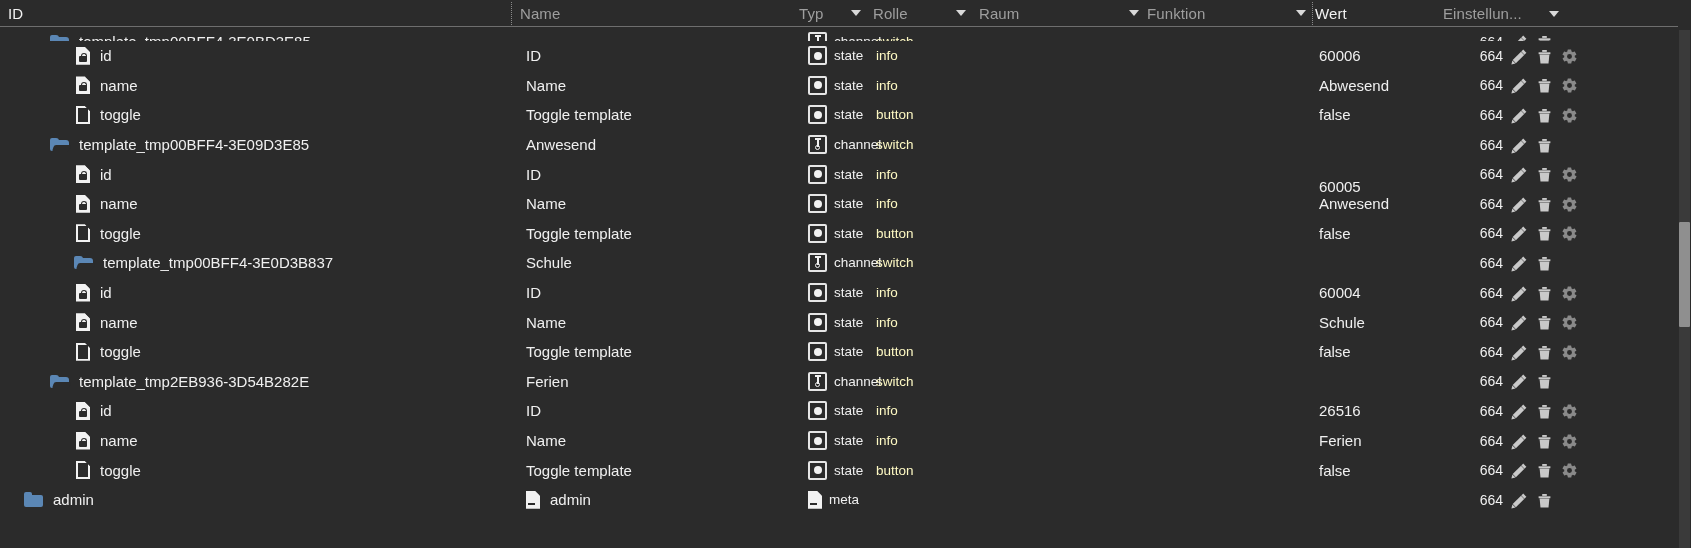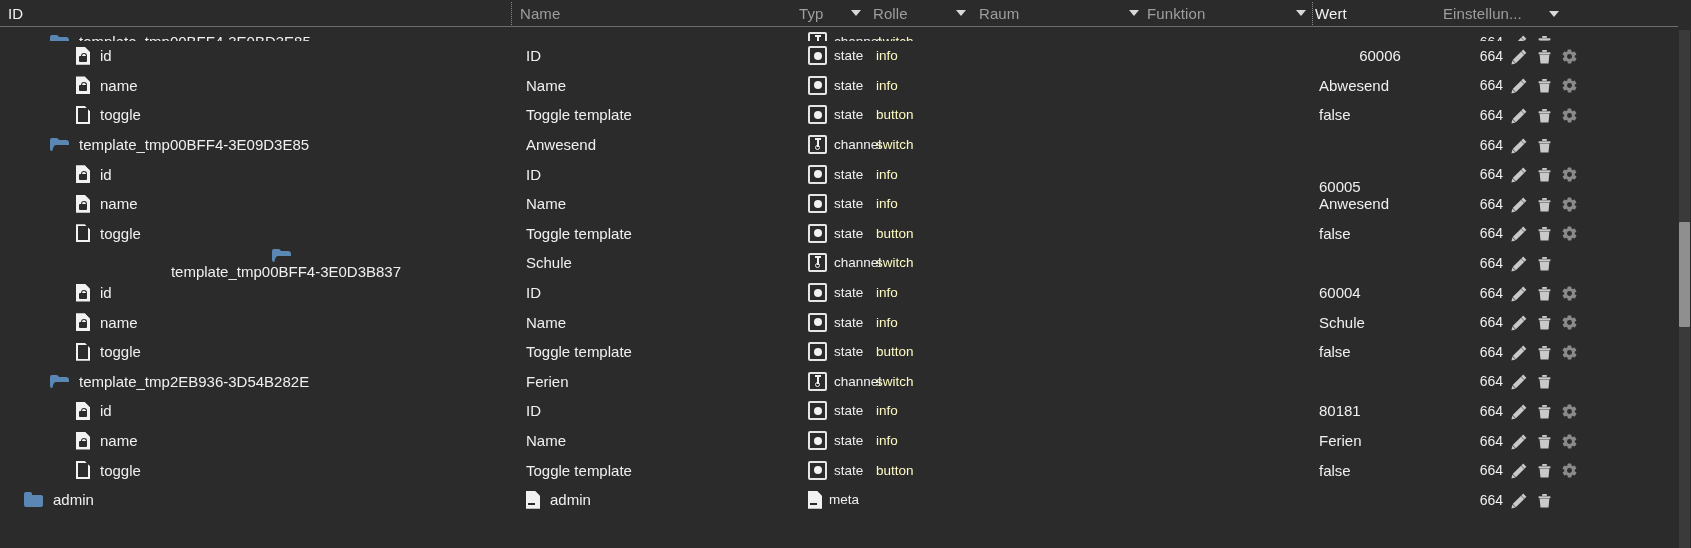--- a/index.html
+++ b/index.html
@@ -312,21 +312,21 @@
         </div>
         <div class="cell c-rolle" style="padding-left:4px;">
           <span class="role-label">info</span>
         </div>
         <div class="cell c-raum" style="padding-left:4px;">
           <span class="txt"></span>
         </div>
         <div class="cell c-funk" style="padding-left:4px;">
           <span class="txt"></span>
         </div>
-        <div class="cell c-wert" style="padding-left:8px;justify-content:center;">
+        <div class="cell c-wert" style="padding-left:8px;">
           <span class="txt">60006</span>
         </div>
         <div class="cell c-acl">
           <span class="acl-num">664</span>
         </div>
         <div class="cell c-act" style="padding-left:12px;">
           <span class="actions">
             <span class="act-btn">
               <svg width="17" height="17" viewBox="0 0 17 17">
                 <path d="M12.2 1.6l3.2 3.2-1.9 1.9-3.2-3.2z" fill="#c9c9c9"></path>
@@ -680,21 +680,21 @@
             </span>
             <span class="act-btn">
               <svg width="17" height="17" viewBox="0 0 24 24">
                 <path fill="#8a8a8a" d="M19.4 13a7.8 7.8 0 000-2l2.1-1.6a.5.5 0 00.1-.6l-2-3.5a.5.5 0 00-.6-.2l-2.5 1a7.6 7.6 0 00-1.7-1l-.4-2.6a.5.5 0 00-.5-.4h-4a.5.5 0 00-.5.4l-.4 2.6a7.6 7.6 0 00-1.7 1l-2.5-1a.5.5 0 00-.6.2l-2 3.5a.5.5 0 00.1.6L4.6 11a7.8 7.8 0 000 2l-2.1 1.6a.5.5 0 00-.1.6l2 3.5a.5.5 0 00.6.2l2.5-1a7.6 7.6 0 001.7 1l.4 2.6a.5.5 0 00.5.4h4a.5.5 0 00.5-.4l.4-2.6a7.6 7.6 0 001.7-1l2.5 1a.5.5 0 00.6-.2l2-3.5a.5.5 0 00-.1-.6zM12 15.5A3.5 3.5 0 1115.5 12 3.5 3.5 0 0112 15.5z"></path>
               </svg>
             </span>
           </span>
         </div>
       </div>
       <div class="row">
-        <div class="cell c-id" style="padding-left:50px;flex-direction:column;">
+        <div class="cell c-id" style="padding-left:74px;">
           <span class="ico ico-folder-open">
             <span class="f-back"></span>
             <span class="f-body"></span>
             <span class="f-cut"></span>
           </span>
           <span class="txt" style="margin-left:10px;">template_tmp00BFF4-3E0D3B837</span>
         </div>
         <div class="cell c-name" style="padding-left:14px;">
           <span class="txt">Schule</span>
         </div>
@@ -985,21 +985,21 @@
         <div class="cell c-rolle" style="padding-left:4px;">
           <span class="role-label">info</span>
         </div>
         <div class="cell c-raum" style="padding-left:4px;">
           <span class="txt"></span>
         </div>
         <div class="cell c-funk" style="padding-left:4px;">
           <span class="txt"></span>
         </div>
         <div class="cell c-wert" style="padding-left:8px;">
-          <span class="txt">80181</span>
+          <span class="txt">26516</span>
         </div>
         <div class="cell c-acl">
           <span class="acl-num">664</span>
         </div>
         <div class="cell c-act" style="padding-left:12px;">
           <span class="actions">
             <span class="act-btn">
               <svg width="17" height="17" viewBox="0 0 17 17">
                 <path d="M12.2 1.6l3.2 3.2-1.9 1.9-3.2-3.2z" fill="#c9c9c9"></path>
                 <path d="M10.0 3.8l3.2 3.2-8.3 8.3-3.2-3.2z" fill="#c9c9c9"></path>

